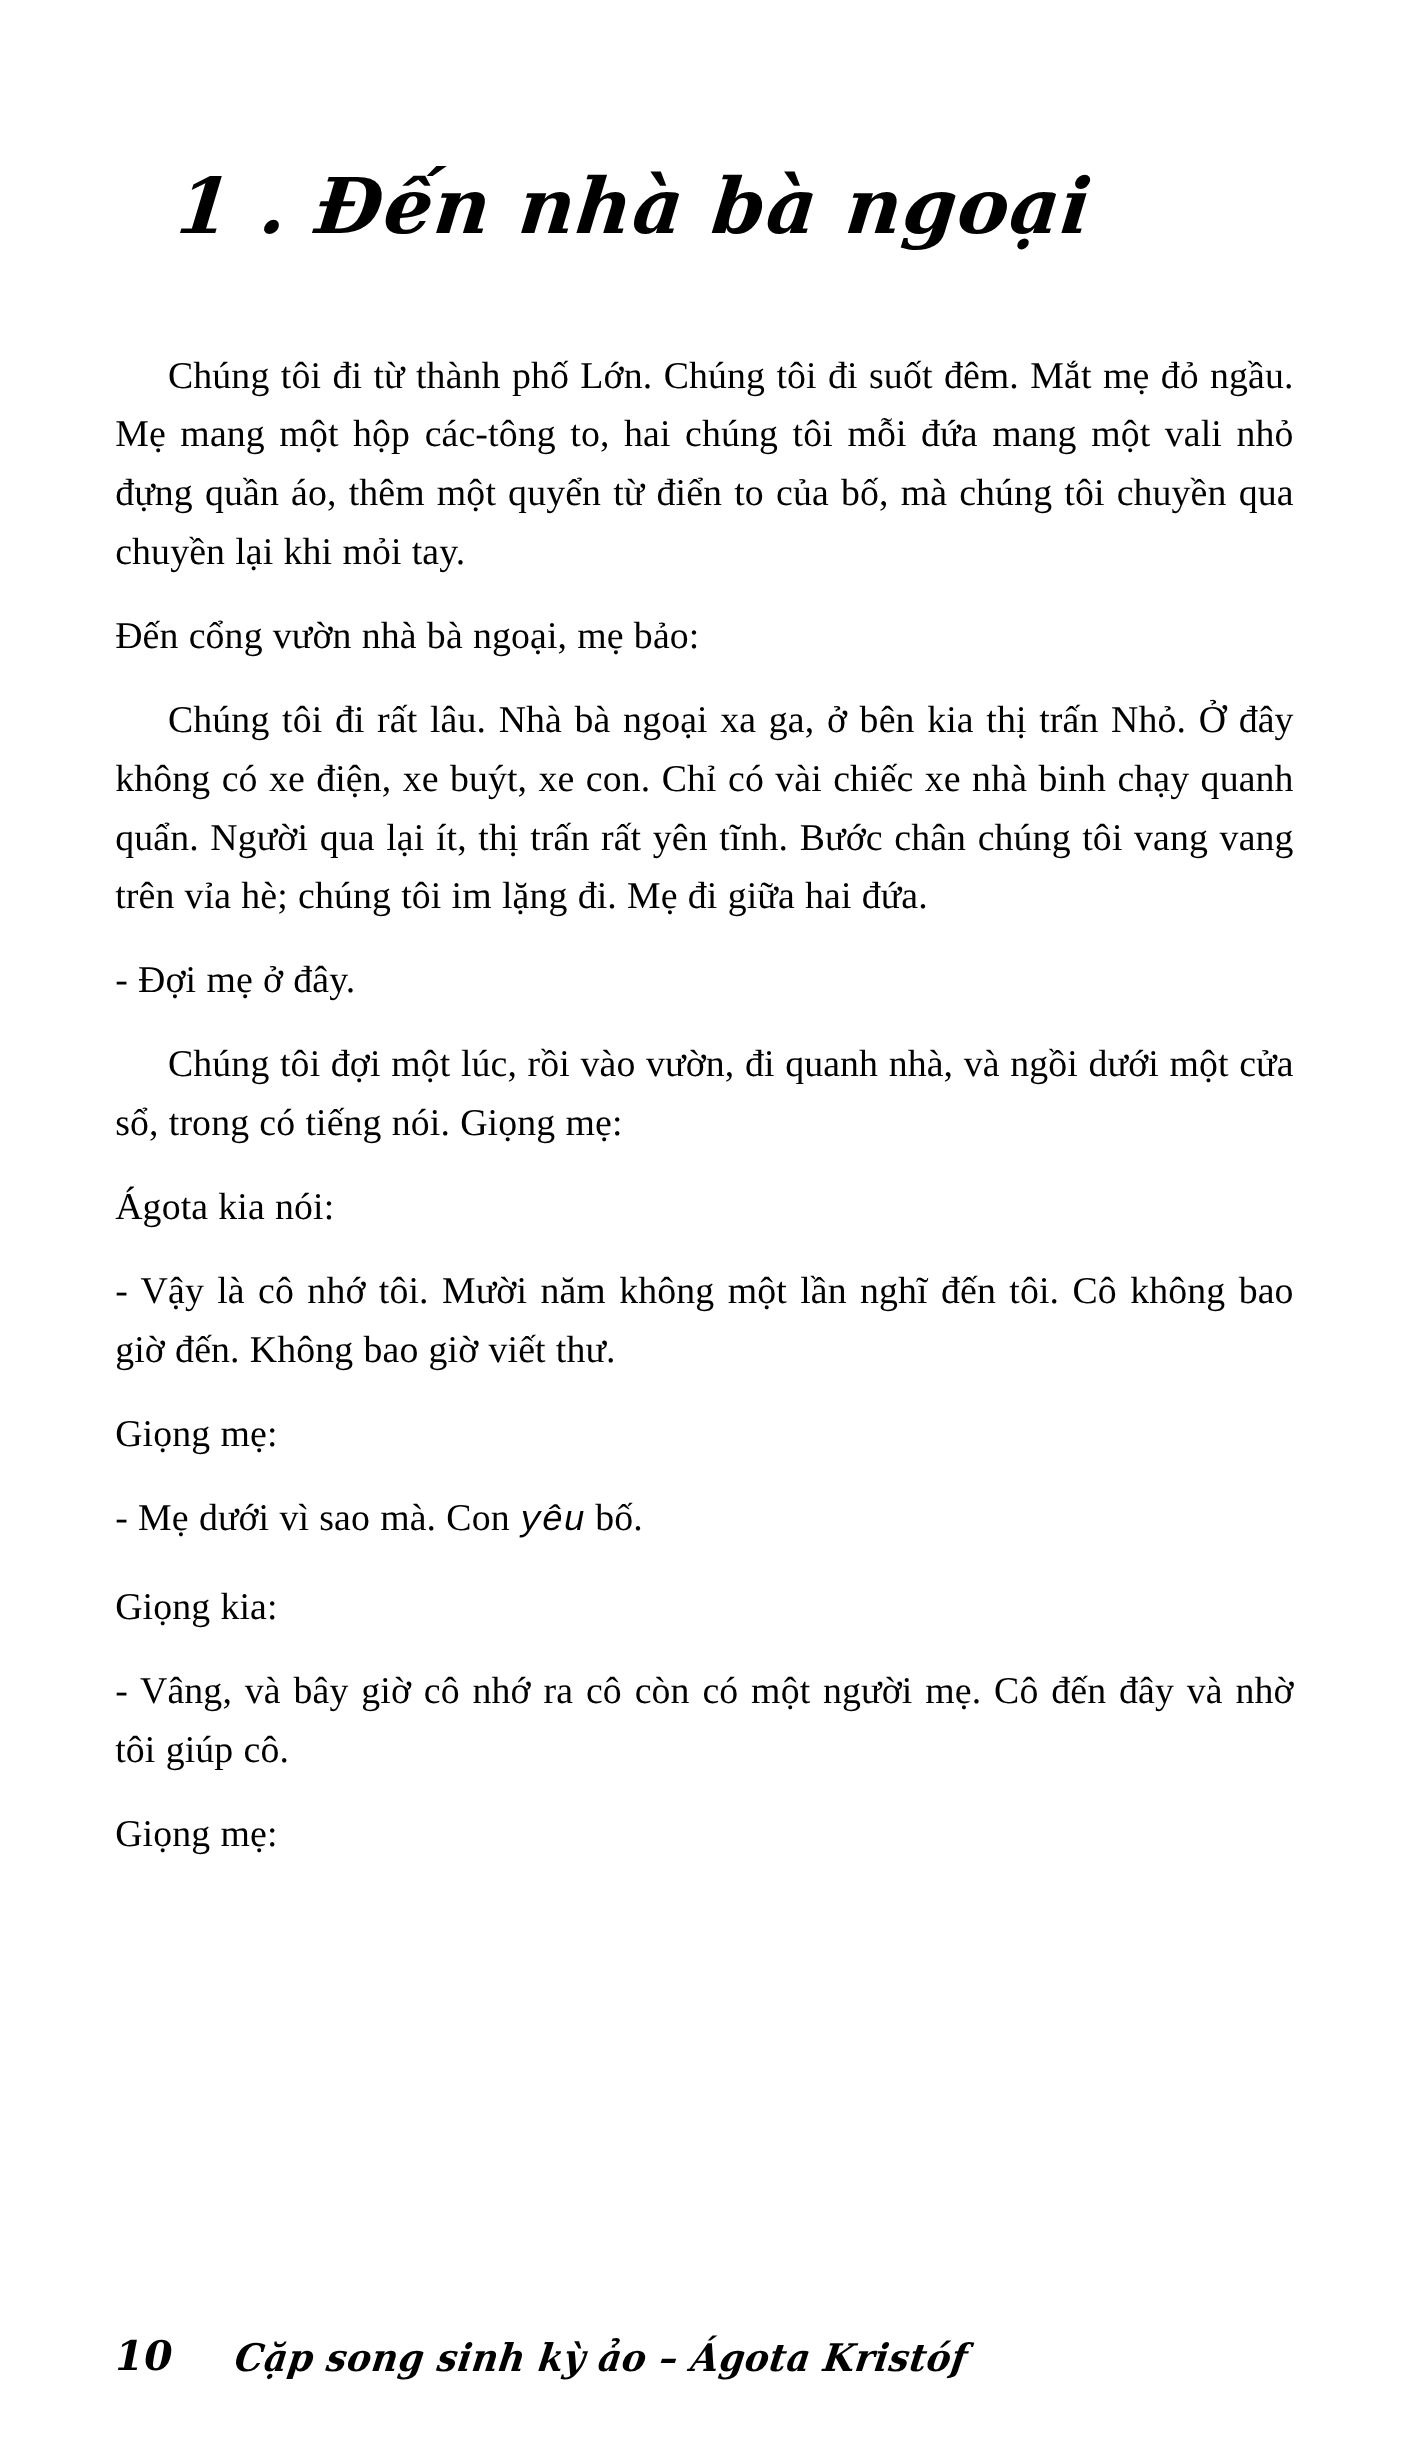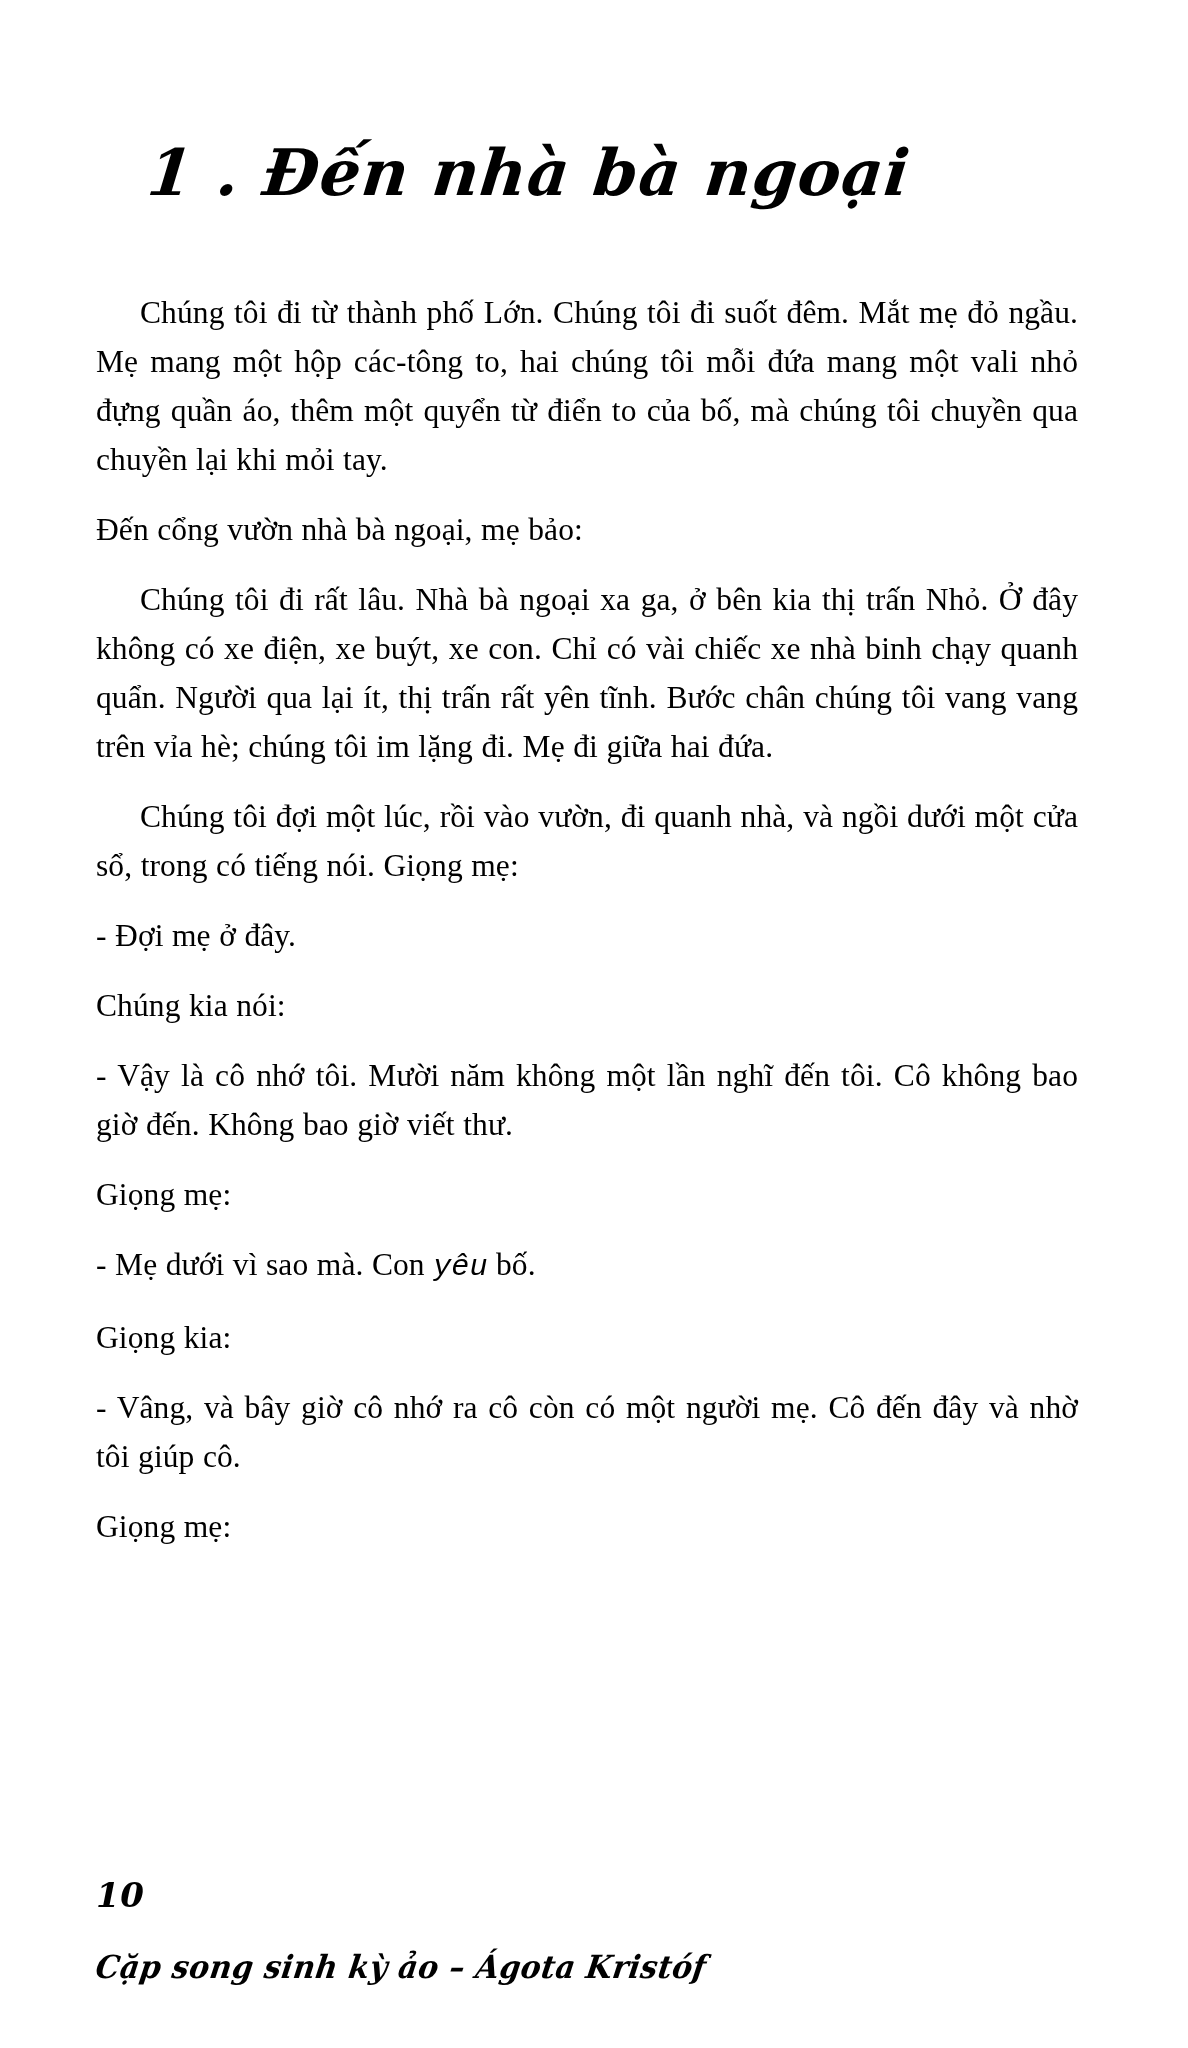--- a/index.html
+++ b/index.html
@@ -70,23 +70,22 @@
     font-size: 30px;
   }
 
   
   .footer {
     position: absolute;
     left: 96px;
     bottom: 64px;
     display: flex;
     align-items: baseline;
-    gap: 34px;
+    gap: 52px;
     white-space: nowrap;
-    flex-direction: column;
   }
 
   .folio {
     font-family: "DejaVu Serif", "Liberation Serif", serif;
     font-style: italic;
     font-weight: 700;
     font-size: 34px;
     letter-spacing: 0.5px;
   }
 
@@ -108,26 +107,26 @@
   <h1 class="chapter-title">1 . Đến nhà bà ngoại</h1>
 
   <div class="body-col">
 
     <p class="para indent">Chúng tôi đi từ thành phố Lớn. Chúng tôi đi suốt đêm. Mắt mẹ đỏ ngầu. Mẹ mang một hộp các-tông to, hai chúng tôi mỗi đứa mang một vali nhỏ đựng quần áo, thêm một quyển từ điển to của bố, mà chúng tôi chuyền qua chuyền lại khi mỏi tay.</p>
 
     <p class="para short">Đến cổng vườn nhà bà ngoại, mẹ bảo:</p>
 
     <p class="para indent">Chúng tôi đi rất lâu.  Nhà bà ngoại xa ga, ở bên kia thị trấn Nhỏ. Ở đây không có xe điện, xe buýt, xe con. Chỉ có vài chiếc xe nhà binh chạy quanh quẩn. Người qua lại ít, thị trấn rất yên tĩnh. Bước chân chúng tôi vang vang trên vỉa hè; chúng tôi im lặng đi. Mẹ đi giữa hai đứa.</p>
 
+    <p class="para short">- Đợi mẹ ở đây.</p>
+
     <p class="para indent">Chúng tôi đợi một lúc, rồi vào vườn, đi quanh nhà, và ngồi dưới một cửa sổ, trong có tiếng nói. Giọng mẹ:</p>
 
-    <p class="para short">- Đợi mẹ ở đây.</p>
 
-
-    <p class="para short">Chúng kia nói:</p>
+    <p class="para short">Ágota kia nói:</p>
 
     <p class="para">- Vậy là cô nhớ tôi. Mười năm không một lần nghĩ đến tôi. Cô không bao giờ đến. Không bao giờ viết thư.</p>
 
     <p class="para short">Giọng mẹ:</p>
 
     <p class="para short">
       <span>- Mẹ dưới vì sao mà. Con </span><span class="em-script">yêu</span><span> bố.</span>
     </p>
 
     <p class="para short">Giọng kia:</p>

